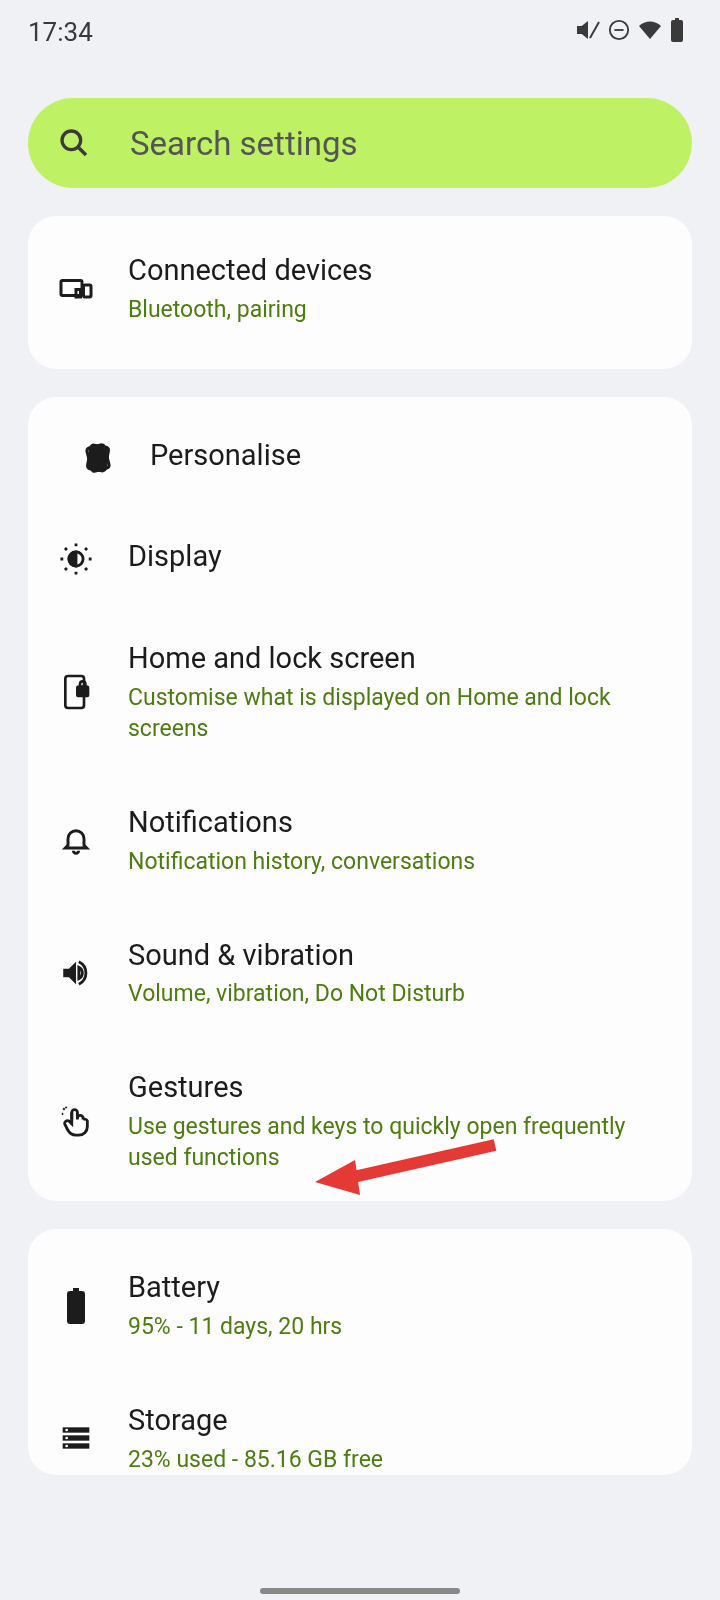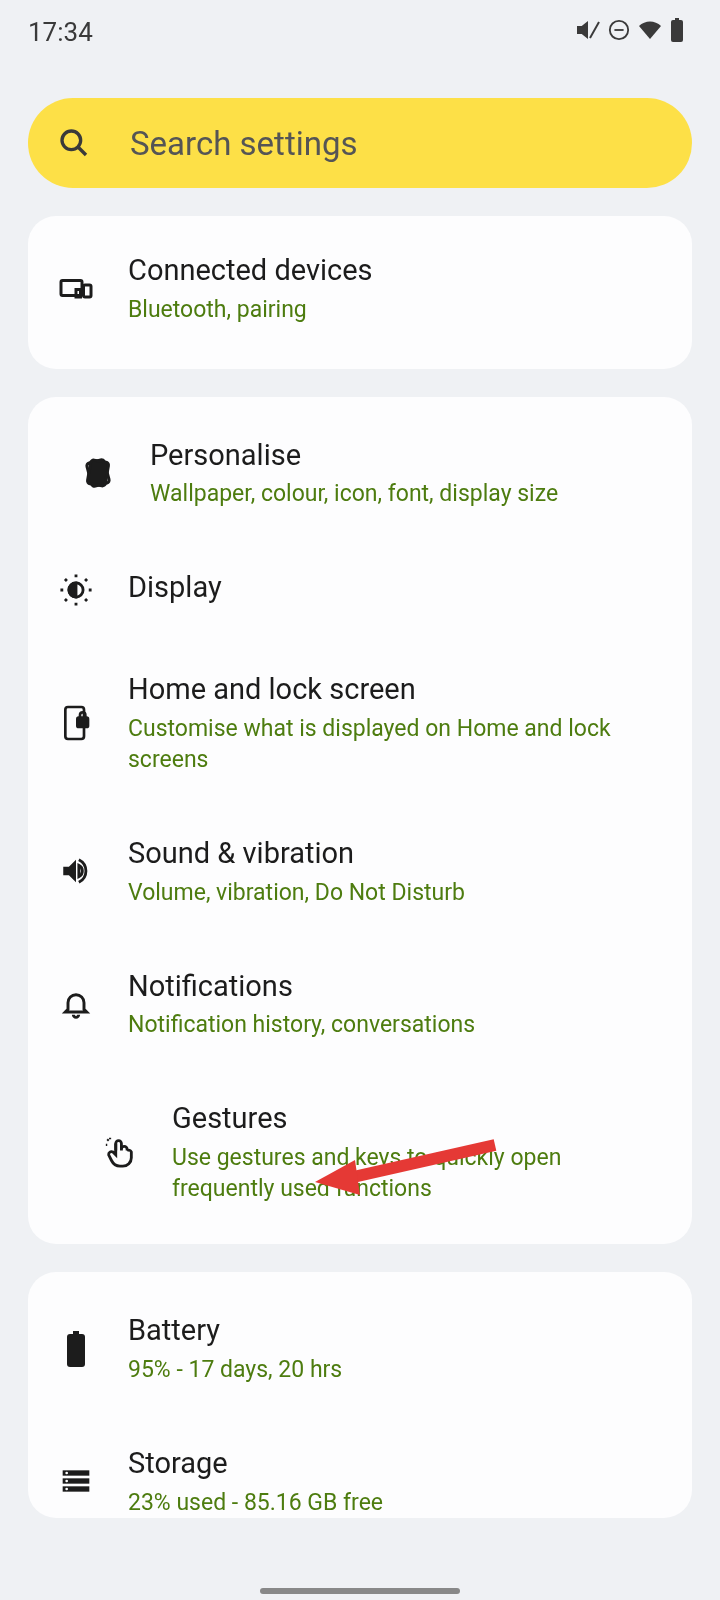--- a/index.html
+++ b/index.html
@@ -30,21 +30,21 @@
     .status-icons {
       display: flex;
       align-items: center;
       gap: 8px;
     }
     .status-icons span, .status-icons svg {
       color: #3a3a3a;
     }
     .search-container {
       margin: 38px 28px 0 28px;
-      background-color: #fde047;
+      background-color: #bef264;
       border-radius: 46px;
       display: flex;
       align-items: center;
       padding: 22px 30px;
       height: 90px;
     }
     .search-container .search-icon-wrap {
       margin-right: 40px;
       display: flex;
       align-items: center;
@@ -166,21 +166,20 @@
 <div class="card">
   <div class="settings-item" style="padding-top:40px;margin-left:22px;">
     <div class="item-icon">
       <svg width="36" height="36" viewBox="0 0 24 24" fill="none" stroke="#1c1c1c" stroke-width="2">
         <rect x="6" y="4" width="12" height="16" rx="2" transform="rotate(-15 12 12)"></rect>
         <rect x="6" y="4" width="12" height="16" rx="2" transform="rotate(10 12 12)" fill="#1c1c1c"></rect>
       </svg>
     </div>
     <div class="item-text">
       <div class="item-title">Personalise</div>
-      <div class="item-subtitle">Wallpaper, colour, icon, font, display size</div>
     </div>
   </div>
 
   <div class="settings-item">
     <div class="item-icon">
       <svg width="34" height="34" viewBox="0 0 24 24" fill="none" stroke="#1c1c1c" stroke-width="2">
         <circle cx="12" cy="12" r="5"></circle>
         <path d="M12 1v2M12 21v2M4.2 4.2l1.4 1.4M18.4 18.4l1.4 1.4M1 12h2M21 12h2M4.2 19.8l1.4-1.4M18.4 5.6l1.4-1.4"></path>
         <path d="M12 7a5 5 0 000 10V7z" fill="#1c1c1c"></path>
       </svg>
@@ -199,46 +198,46 @@
       </svg>
     </div>
     <div class="item-text">
       <div class="item-title">Home and lock screen</div>
       <div class="item-subtitle">Customise what is displayed on Home and lock screens</div>
     </div>
   </div>
 
   <div class="settings-item">
     <div class="item-icon">
+      <svg width="32" height="32" viewBox="0 0 24 24" fill="none" stroke="#1c1c1c" stroke-width="2.2">
+        <path d="M18 16v-5a6 6 0 10-12 0v5l-2 2h16l-2-2z"></path>
+        <path d="M10 20a2 2 0 004 0"></path>
+      </svg>
+    </div>
+    <div class="item-text">
+      <div class="item-title">Notifications</div>
+      <div class="item-subtitle">Notification history, conversations</div>
+    </div>
+  </div>
+
+  <div class="settings-item">
+    <div class="item-icon">
       <svg width="34" height="34" viewBox="0 0 24 24" fill="#1c1c1c">
         <path d="M3 9v6h4l5 5V4L7 9H3z"></path>
         <path d="M16.5 12c0-1.8-1-3.3-2.5-4v8c1.5-.7 2.5-2.2 2.5-4z" fill="none" stroke="#1c1c1c" stroke-width="2"></path>
         <path d="M14 4c3 1.5 5 4.5 5 8s-2 6.5-5 8" fill="none" stroke="#1c1c1c" stroke-width="2"></path>
       </svg>
     </div>
     <div class="item-text">
       <div class="item-title">Sound &amp; vibration</div>
       <div class="item-subtitle">Volume, vibration, Do Not Disturb</div>
     </div>
   </div>
 
-  <div class="settings-item">
-    <div class="item-icon">
-      <svg width="32" height="32" viewBox="0 0 24 24" fill="none" stroke="#1c1c1c" stroke-width="2.2">
-        <path d="M18 16v-5a6 6 0 10-12 0v5l-2 2h16l-2-2z"></path>
-        <path d="M10 20a2 2 0 004 0"></path>
-      </svg>
-    </div>
-    <div class="item-text">
-      <div class="item-title">Notifications</div>
-      <div class="item-subtitle">Notification history, conversations</div>
-    </div>
-  </div>
-
-  <div class="settings-item" style="padding-bottom:40px;margin-left:44px;">
+  <div class="settings-item" style="padding-bottom:28px;">
     <div class="item-icon">
       <svg width="34" height="34" viewBox="0 0 24 24" fill="none" stroke="#1c1c1c" stroke-width="2">
         <path d="M9 11V6a2 2 0 014 0v5"></path>
         <path d="M13 10a2 2 0 014 0v1"></path>
         <path d="M17 11a2 2 0 013 1v4a6 6 0 01-6 6h-2c-3 0-5-2-6-4l-2-4a2 2 0 013-2l2 2V6"></path>
         <path d="M3 4l1-1M2 7l1 0M5 2l0 1" stroke-width="1.5"></path>
       </svg>
     </div>
     <div class="item-text">
       <div class="item-title">Gestures</div>
@@ -250,21 +249,21 @@
 <div class="card">
   <div class="settings-item" style="padding-top:40px;">
     <div class="item-icon">
       <svg width="22" height="36" viewBox="0 0 14 24" fill="#1c1c1c">
         <rect x="5" y="0" width="4" height="2"></rect>
         <rect x="1" y="2" width="12" height="22" rx="2"></rect>
       </svg>
     </div>
     <div class="item-text">
       <div class="item-title">Battery</div>
-      <div class="item-subtitle">95% - 17 days, 20 hrs</div>
+      <div class="item-subtitle">95% - 11 days, 20 hrs</div>
     </div>
   </div>
 
   <div class="settings-item" style="padding-bottom:0;">
     <div class="item-icon">
       <svg width="32" height="32" viewBox="0 0 24 24" fill="#1c1c1c">
         <rect x="2" y="4" width="20" height="4"></rect>
         <rect x="2" y="10" width="20" height="4"></rect>
         <rect x="2" y="16" width="20" height="4"></rect>
         <circle cx="5" cy="6" r="1" fill="#fff"></circle>

